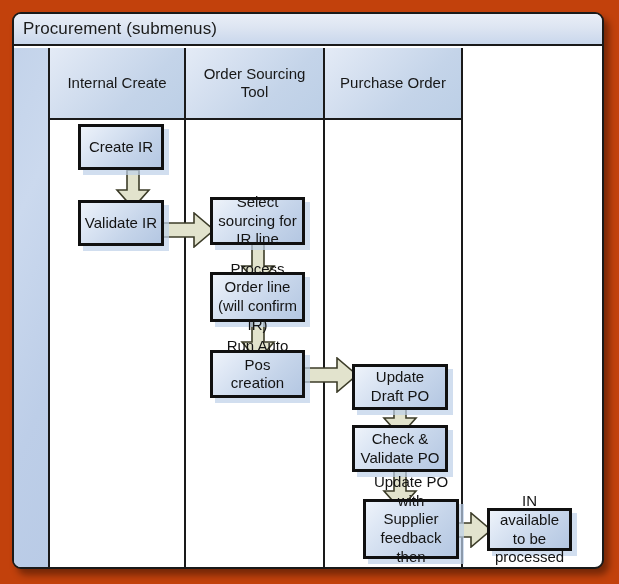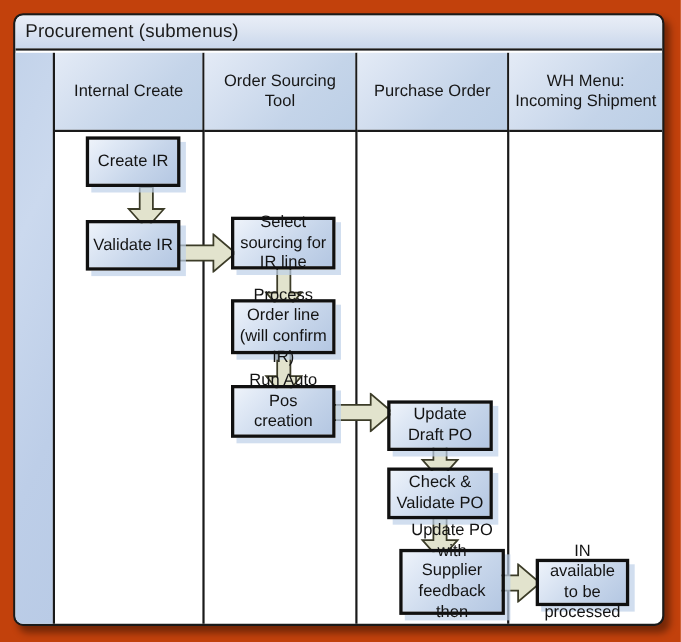--- a/index.html
+++ b/index.html
@@ -132,23 +132,20 @@
 
     <div class="col-header" style="left:36px;  width:136px;">
       <span>Internal Create</span>
     </div>
     <div class="col-header" style="left:172px; width:139px;">
       <span>Order Sourcing Tool</span>
     </div>
     <div class="col-header" style="left:311px; width:138px;">
       <span>Purchase Order</span>
     </div>
-    <div class="col-header last" style="left:449px; width:139px;">
-      <span>WH Menu: Incoming Shipment</span>
-    </div>
 
     <div class="col-sep" style="left:170px;"></div>
     <div class="col-sep" style="left:309px;"></div>
     <div class="col-sep" style="left:447px;"></div>
 
     <div class="arrow" style="left:101px; top:156px;">
       <svg width="36" height="40" viewBox="0 0 36 40">
         <polygon points="12,0 24,0 24,20 34,20 18,38 2,20 12,20" fill="#e2e3cd" stroke="#3c3c28" stroke-width="1.6" stroke-linejoin="miter"></polygon>
       </svg>
     </div>

